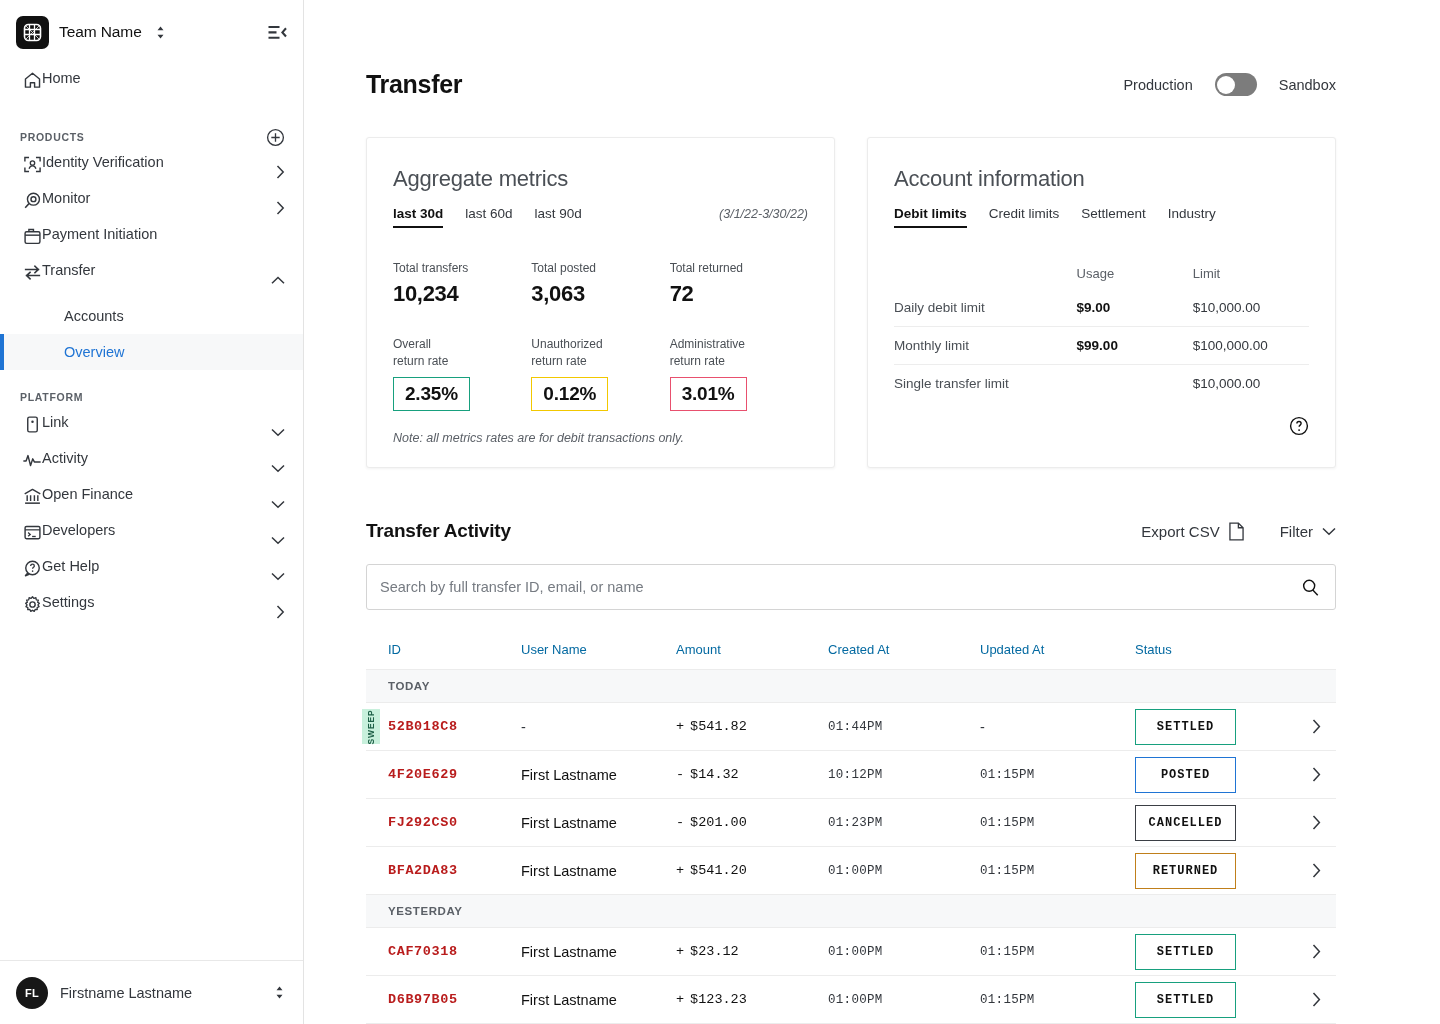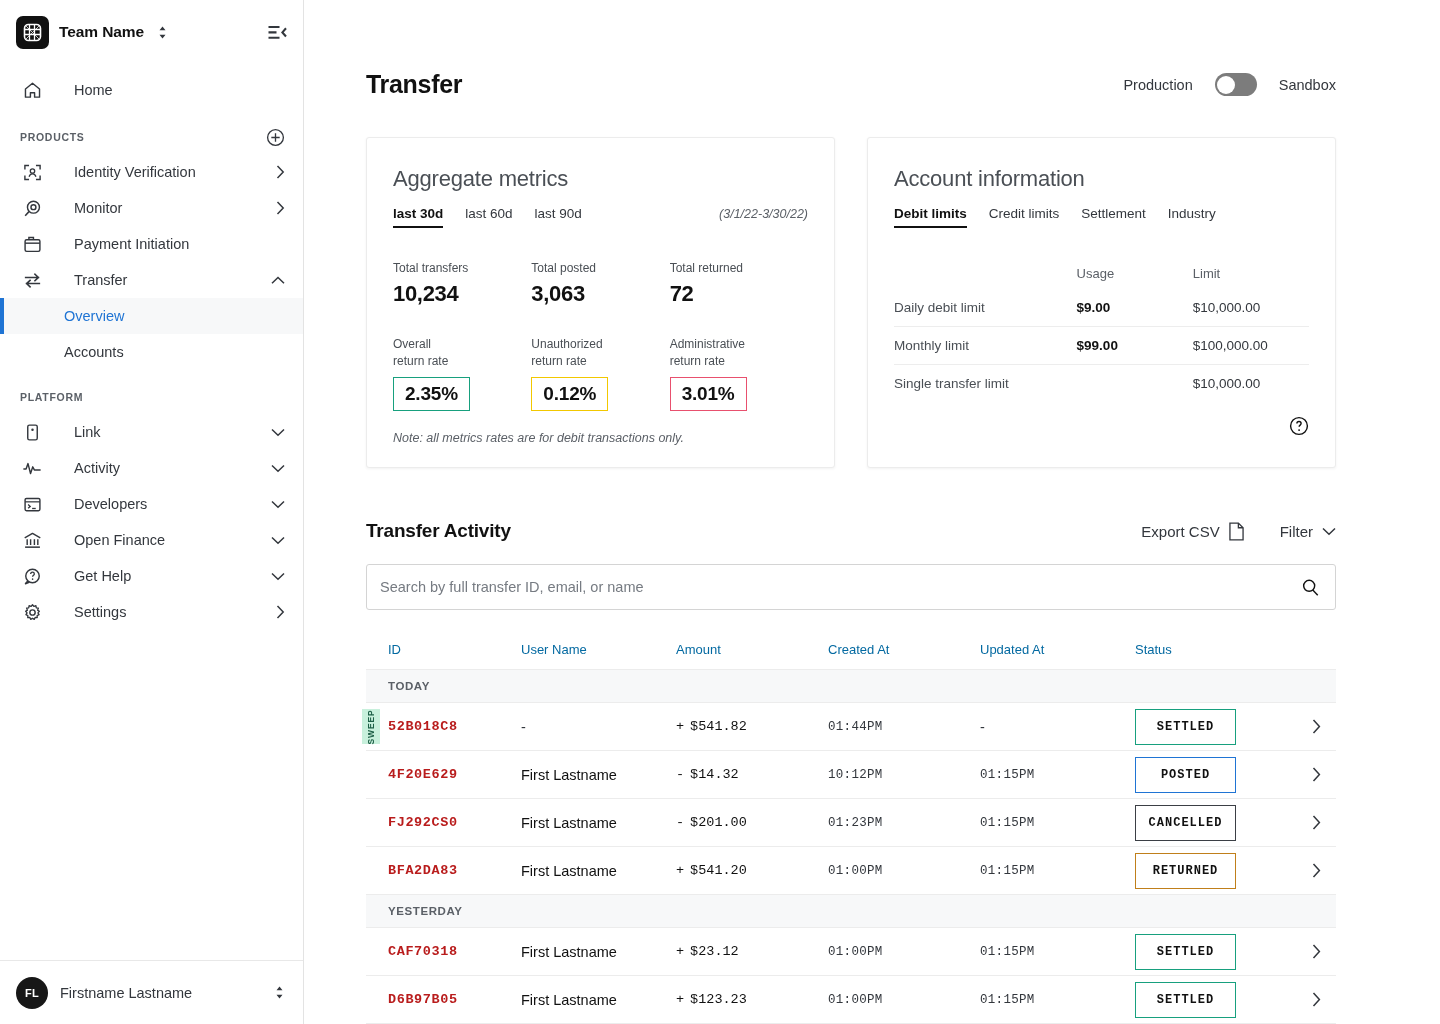--- a/index.html
+++ b/index.html
@@ -21,28 +21,28 @@
     display: flex; flex-direction: column;
   }
   .sb-top {
     height: 64px; display: flex; align-items: center;
     padding: 0 16px 0 16px; gap: 10px;
   }
   .team-logo {
     width: 33px; height: 33px; border-radius: 7px; background: #111;
     display: flex; align-items: center; justify-content: center; flex: 0 0 33px;
   }
-  .team-name { font-size: 15.5px; font-weight: bold; letter-spacing: -0.1px; color: #111; }
+  .team-name { font-size: 15.5px; font-weight: normal; letter-spacing: -0.1px; color: #111; }
   .updown { margin-left: 3px; display: flex; align-items: center; }
   .collapse-btn { margin-left: auto; display: flex; align-items: center; cursor: pointer; }
 
   .sb-scroll { flex: 1 1 auto; padding-top: 6px; }
   .nav-row {
-    display: flex; align-items: center; height: 36px;
-    padding: 0 18px 0 22px; gap: 32px; cursor: pointer; position: relative;
+    display: flex; height: 36px;
+    padding: 0 18px 0 22px; gap: 0; cursor: pointer; position: relative;
   }
   .nav-row .ico { width: 20px; height: 20px; flex: 0 0 20px; display:flex; align-items:center; justify-content:center;}
   .nav-label { font-size: 14.5px; color: #33373d; white-space: nowrap; }
   .nav-chev { margin-left: auto; display:flex; align-items:center; }
   .home-row { height: 40px; margin-bottom: 6px; }
 
   .sec-head {
     display: flex; align-items: center; height: 34px;
     padding: 0 18px 0 20px; margin-top: 10px;
   }
@@ -305,26 +305,26 @@
           </svg>
         </span>
         <span class="nav-label">Transfer</span>
         <span class="nav-chev">
           <svg width="14" height="9" viewBox="0 0 14 9">
               <path d="M1 7.2 L7 1.5 L13 7.2" fill="none" stroke="#33373d" stroke-width="1.5"></path>
             </svg>
         </span>
       </div>
 
+      <div class="sub-row">
+        <span>Accounts</span>
+      </div>
       <div class="sub-row active">
         <span>Overview</span>
       </div>
-      <div class="sub-row">
-        <span>Accounts</span>
-      </div>
 
       <div class="sec-head">
         <span class="sec-title">PLATFORM</span>
       </div>
 
       <div class="nav-row">
         <span class="ico">
           <svg width="19" height="19" viewBox="0 0 20 20">
             <rect x="5" y="2.2" width="10" height="15.6" rx="1.8" fill="none" stroke="#33373d" stroke-width="1.5"></rect>
             <circle cx="10" cy="7.2" r="1.3" fill="#33373d"></circle>
@@ -338,53 +338,53 @@
         </span>
       </div>
 
       <div class="nav-row">
         <span class="ico">
           <svg width="20" height="19" viewBox="0 0 22 20">
               <path d="M1.5 10.5H4.5L6.6 4.6L9.4 15.6L11.8 8.2L13.6 11.6H20.5" fill="none" stroke="#33373d" stroke-width="1.6" stroke-linejoin="round"></path>
             </svg>
         </span>
         <span class="nav-label">Activity</span>
+        <span class="nav-chev">
+          <svg width="14" height="9" viewBox="0 0 14 9">
+              <path d="M1 1.5 L7 7.2 L13 1.5" fill="none" stroke="#33373d" stroke-width="1.5"></path>
+            </svg>
+        </span>
+      </div>
+
+      <div class="nav-row">
+        <span class="ico">
+          <svg width="19" height="19" viewBox="0 0 20 20">
+            <path d="M1.8 7.2 L10 2.6 L18.2 7.2" fill="none" stroke="#33373d" stroke-width="1.5" stroke-linejoin="round"></path>
+            <path d="M4.4 8.8V14.8M8 8.8V14.8M12 8.8V14.8M15.6 8.8V14.8" stroke="#33373d" stroke-width="1.5"></path>
+            <path d="M2.2 17H17.8" stroke="#33373d" stroke-width="1.6"></path>
+          </svg>
+        </span>
+        <span class="nav-label">Open Finance</span>
         <span class="nav-chev">
           <svg width="14" height="9" viewBox="0 0 14 9">
               <path d="M1 1.5 L7 7.2 L13 1.5" fill="none" stroke="#33373d" stroke-width="1.5"></path>
             </svg>
         </span>
       </div>
 
       <div class="nav-row">
         <span class="ico">
           <svg width="19" height="19" viewBox="0 0 20 20">
             <rect x="2.2" y="3.6" width="15.6" height="13" rx="1.5" fill="none" stroke="#33373d" stroke-width="1.5"></rect>
             <path d="M2.2 7.2H17.8" stroke="#33373d" stroke-width="1.3"></path>
             <path d="M5.4 10 L7.6 12 L5.4 14" fill="none" stroke="#33373d" stroke-width="1.4"></path>
             <path d="M9.6 14.2H13.4" stroke="#33373d" stroke-width="1.4"></path>
           </svg>
         </span>
         <span class="nav-label">Developers</span>
-        <span class="nav-chev">
-          <svg width="14" height="9" viewBox="0 0 14 9">
-              <path d="M1 1.5 L7 7.2 L13 1.5" fill="none" stroke="#33373d" stroke-width="1.5"></path>
-            </svg>
-        </span>
-      </div>
-
-      <div class="nav-row">
-        <span class="ico">
-          <svg width="19" height="19" viewBox="0 0 20 20">
-            <path d="M1.8 7.2 L10 2.6 L18.2 7.2" fill="none" stroke="#33373d" stroke-width="1.5" stroke-linejoin="round"></path>
-            <path d="M4.4 8.8V14.8M8 8.8V14.8M12 8.8V14.8M15.6 8.8V14.8" stroke="#33373d" stroke-width="1.5"></path>
-            <path d="M2.2 17H17.8" stroke="#33373d" stroke-width="1.6"></path>
-          </svg>
-        </span>
-        <span class="nav-label">Open Finance</span>
         <span class="nav-chev">
           <svg width="14" height="9" viewBox="0 0 14 9">
               <path d="M1 1.5 L7 7.2 L13 1.5" fill="none" stroke="#33373d" stroke-width="1.5"></path>
             </svg>
         </span>
       </div>
 
       <div class="nav-row">
         <span class="ico">
           <svg width="19" height="19" viewBox="0 0 20 20">

